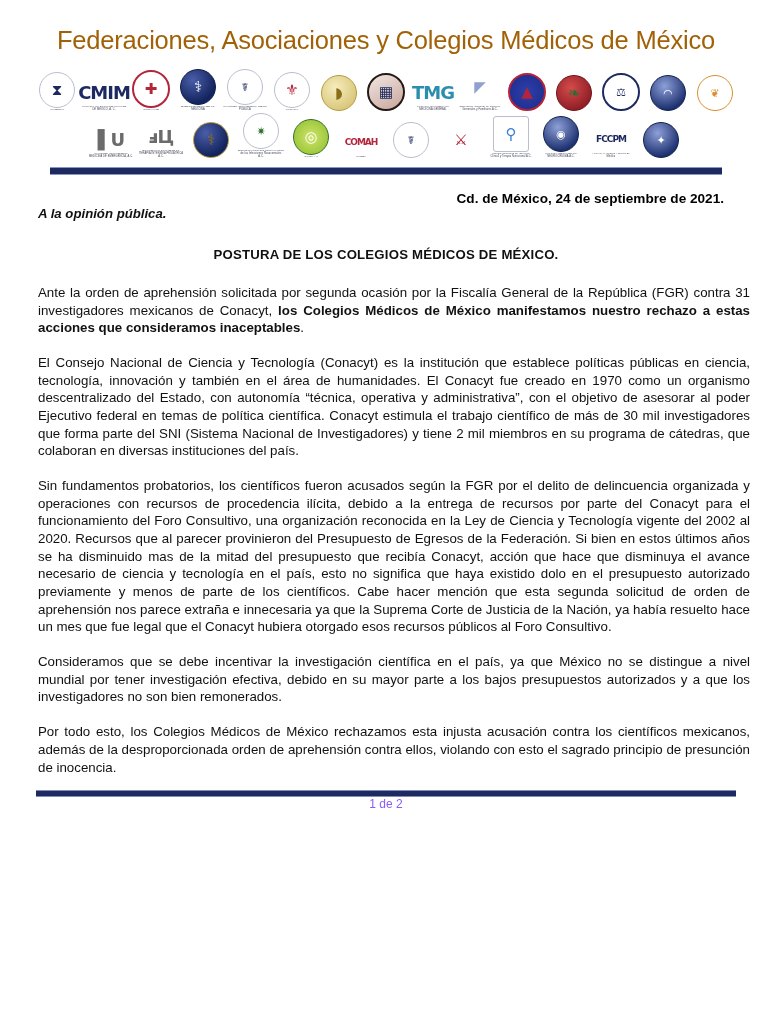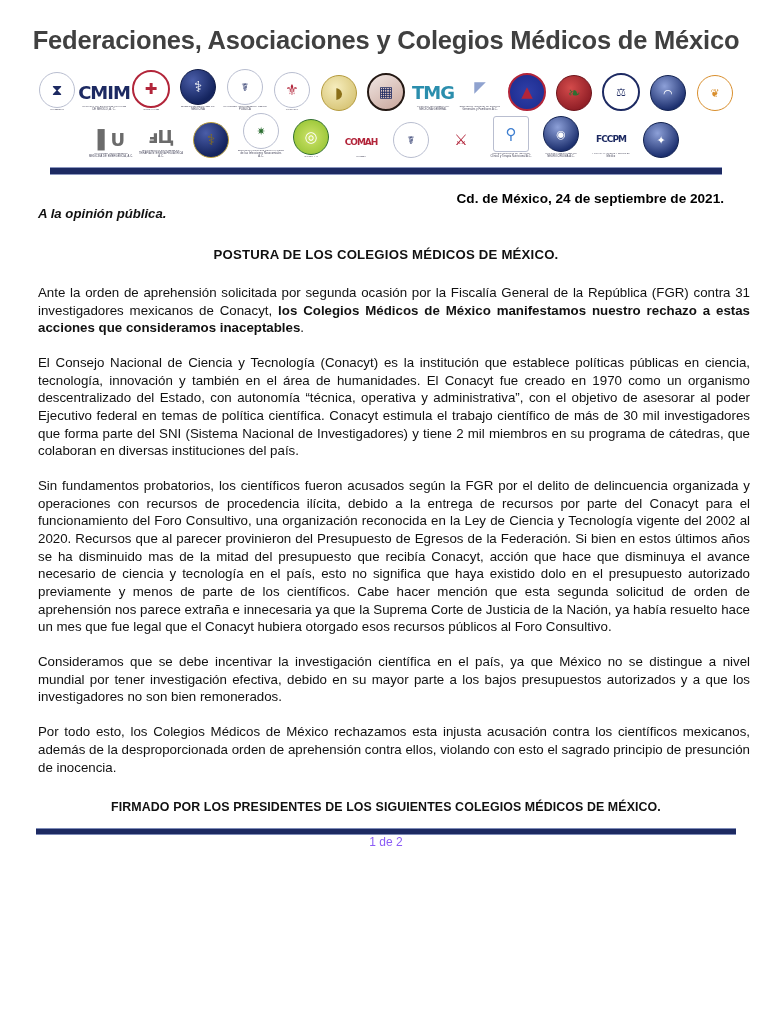--- a/index.html
+++ b/index.html
@@ -23,24 +23,24 @@
     position: relative;
     background: #ffffff;
   }
 
   
   .letterhead {
     padding: 0 14px;
   }
   .lh-title {
     text-align: center;
-    font-weight: bold;
+    font-weight: normal;
     font-size: 25.5px;
     letter-spacing: -0.2px;
-    color: #404040;
+    color: #a16207;
     padding-top: 26px;
     padding-bottom: 6px;
     line-height: 1.1;
     white-space: nowrap;
   }
 
   .logo-row {
     display: flex;
     align-items: flex-end;
     justify-content: center;
@@ -373,18 +373,17 @@
     <p class="para"><span>Ante la orden de aprehensión solicitada por segunda ocasión por la Fiscalía General de la República (FGR) contra 31 investigadores mexicanos de Conacyt, </span><span class="b">los Colegios Médicos de México manifestamos nuestro rechazo a estas acciones que consideramos inaceptables</span><span>.</span></p>
 
     <p class="para">El Consejo Nacional de Ciencia y Tecnología (Conacyt) es la institución que establece políticas públicas en ciencia, tecnología, innovación y también en el área de humanidades. El Conacyt fue creado en 1970 como un organismo descentralizado del Estado, con autonomía “técnica, operativa y administrativa”, con el objetivo de asesorar al poder Ejecutivo federal en temas de política científica. Conacyt estimula el trabajo científico de más de 30 mil investigadores que forma parte del SNI (Sistema Nacional de Investigadores) y tiene 2 mil miembros en su programa de cátedras, que colaboran en diversas instituciones del país.</p>
 
     <p class="para">Sin fundamentos probatorios, los científicos fueron acusados según la FGR por el delito de delincuencia organizada y operaciones con recursos de procedencia ilícita, debido a la entrega de recursos por parte del Conacyt para el funcionamiento del Foro Consultivo, una organización reconocida en la Ley de Ciencia y Tecnología vigente del 2002 al 2020. Recursos que al parecer provinieron del Presupuesto de Egresos de la Federación. Si bien en estos últimos años se ha disminuido mas de la mitad del presupuesto que recibía Conacyt, acción que hace que disminuya el avance necesario de ciencia y tecnología en el país, esto no significa que haya existido dolo en el presupuesto autorizado previamente y menos de parte de los científicos. Cabe hacer mención que esta segunda solicitud de orden de aprehensión nos parece extraña e innecesaria ya que la Suprema Corte de Justicia de la Nación, ya había resuelto hace un mes que fue legal que el Conacyt hubiera otorgado esos recursos públicos al Foro Consultivo.</p>
 
     <p class="para">Consideramos que se debe incentivar la investigación científica en el país, ya que México no se distingue a nivel mundial por tener investigación efectiva, debido en su mayor parte a los bajos presupuestos autorizados y a que los investigadores no son bien remonerados.</p>
 
     <p class="para">Por todo esto, los Colegios Médicos de México rechazamos esta injusta acusación contra los científicos mexicanos, además de la desproporcionada orden de aprehensión contra ellos, violando con esto el sagrado principio de presunción de inocencia.</p>
 
-    <div class="signoff">FIRMADO POR LOS PRESIDENTES DE LOS SIGUIENTES COLEGIOS MÉDICOS DE MÉXICO.</div>
   </div>
 
   <div class="footer-rule"></div>
   <div class="page-num">1 de 2</div>
 </div>
 
 </body></html>

